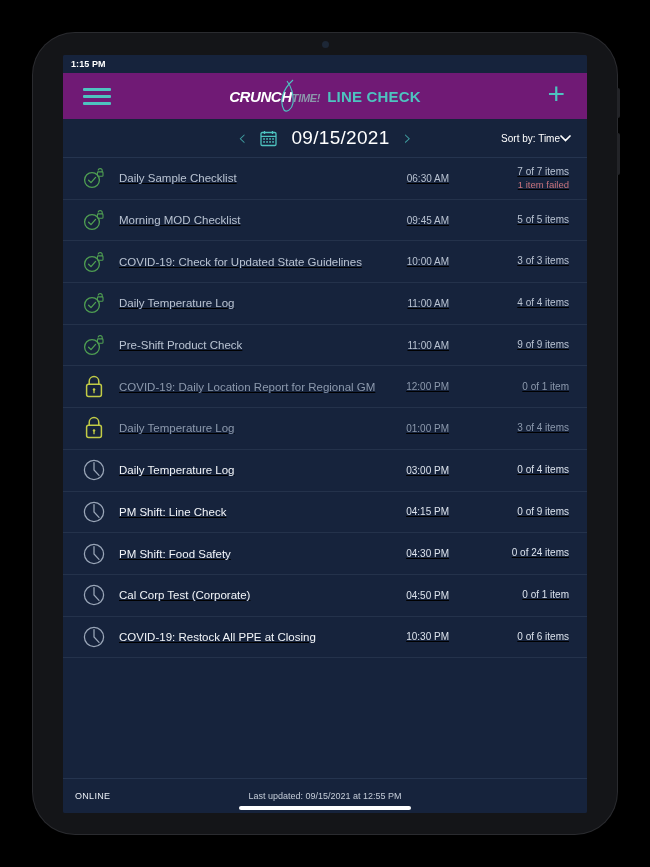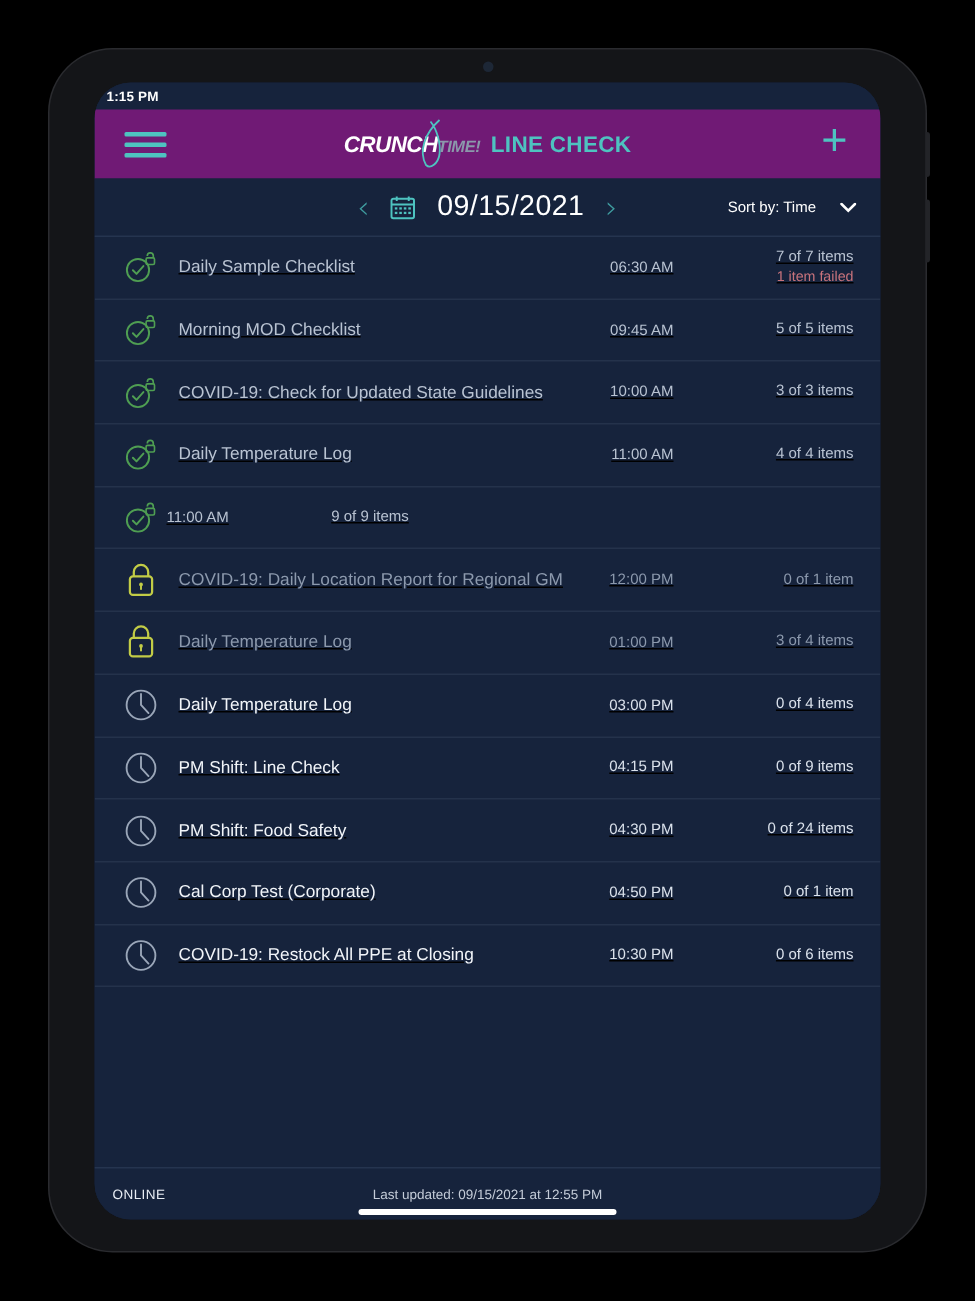--- a/index.html
+++ b/index.html
@@ -54,21 +54,21 @@
   }
 
   
   #screen {
     position: absolute;
     left: 30px;
     top: 22px;
     width: 524px;
     height: 758px;
     background: #16233c;
-    border-radius: 24px;
+    border-radius: 2px;
     overflow: hidden;
     display: flex;
     flex-direction: column;
   }
 
   
   .status-bar {
     height: 18px;
     flex: 0 0 18px;
     background: #16233c;
@@ -194,21 +194,21 @@
     color: #ffffff;
     font-size: 19px;
     letter-spacing: 0.3px;
   }
   .cal-icon { display: block; }
   .sort-control {
     margin-left: auto;
     margin-right: 16px;
     display: flex;
     align-items: center;
-    gap: 16px;
+    gap: 0;
     cursor: pointer;
     z-index: 2;
   }
   .sort-label {
     color: #ffffff;
     font-size: 10px;
   }
 
   
   .checklist {
@@ -423,20 +423,21 @@
         </div>
         <div class="row state-complete">
           <div class="row-icon">
             <svg width="24" height="24" viewBox="0 0 24 24">
               <circle cx="10" cy="14" r="7.4" fill="none" stroke="#4f9e52" stroke-width="1.3"></circle>
               <path d="M6.6 14.2 L9 16.6 L13.6 11.4" fill="none" stroke="#4f9e52" stroke-width="1.3" stroke-linecap="round" stroke-linejoin="round"></path>
               <path d="M16.2 4.6 a2 2 0 0 1 4 0 v1.4" fill="none" stroke="#4f9e52" stroke-width="1.1"></path>
               <rect x="15.4" y="5.9" width="5.6" height="4.4" rx="0.9" fill="none" stroke="#4f9e52" stroke-width="1.1"></rect>
             </svg>
           </div>
+          <div class="row-title">Pre-Shift Product Check</div>
           <div class="row-time">11:00 AM</div>
           <div class="row-count"><span>9 of 9 items</span></div>
         </div>
         <div class="row state-locked">
           <div class="row-icon">
             <svg width="24" height="26" viewBox="0 0 24 26">
               <path d="M7.2 10.4 V7.4 a4.8 4.8 0 0 1 9.6 0 v3" fill="none" stroke="#c2cc46" stroke-width="1.5"></path>
               <rect x="4.6" y="10.2" width="14.8" height="12.4" rx="2" fill="none" stroke="#c2cc46" stroke-width="1.5"></rect>
               <circle cx="12" cy="15.6" r="1.25" fill="#c2cc46"></circle>
               <rect x="11.35" y="16.1" width="1.3" height="3.1" fill="#c2cc46"></rect>

